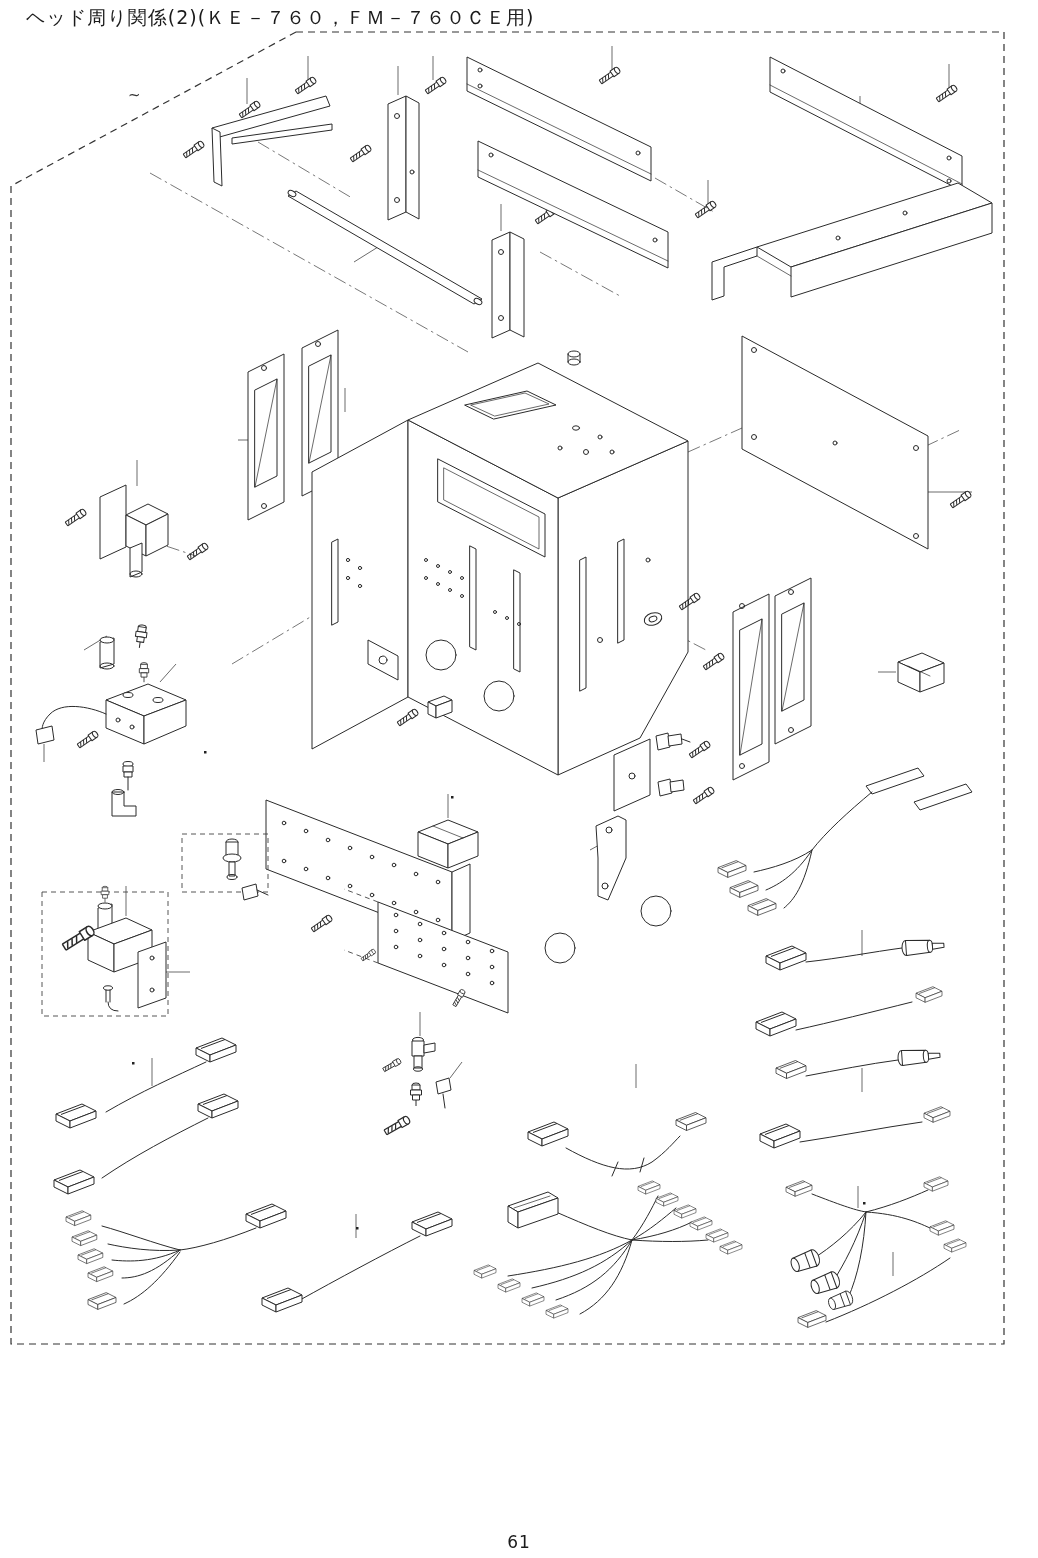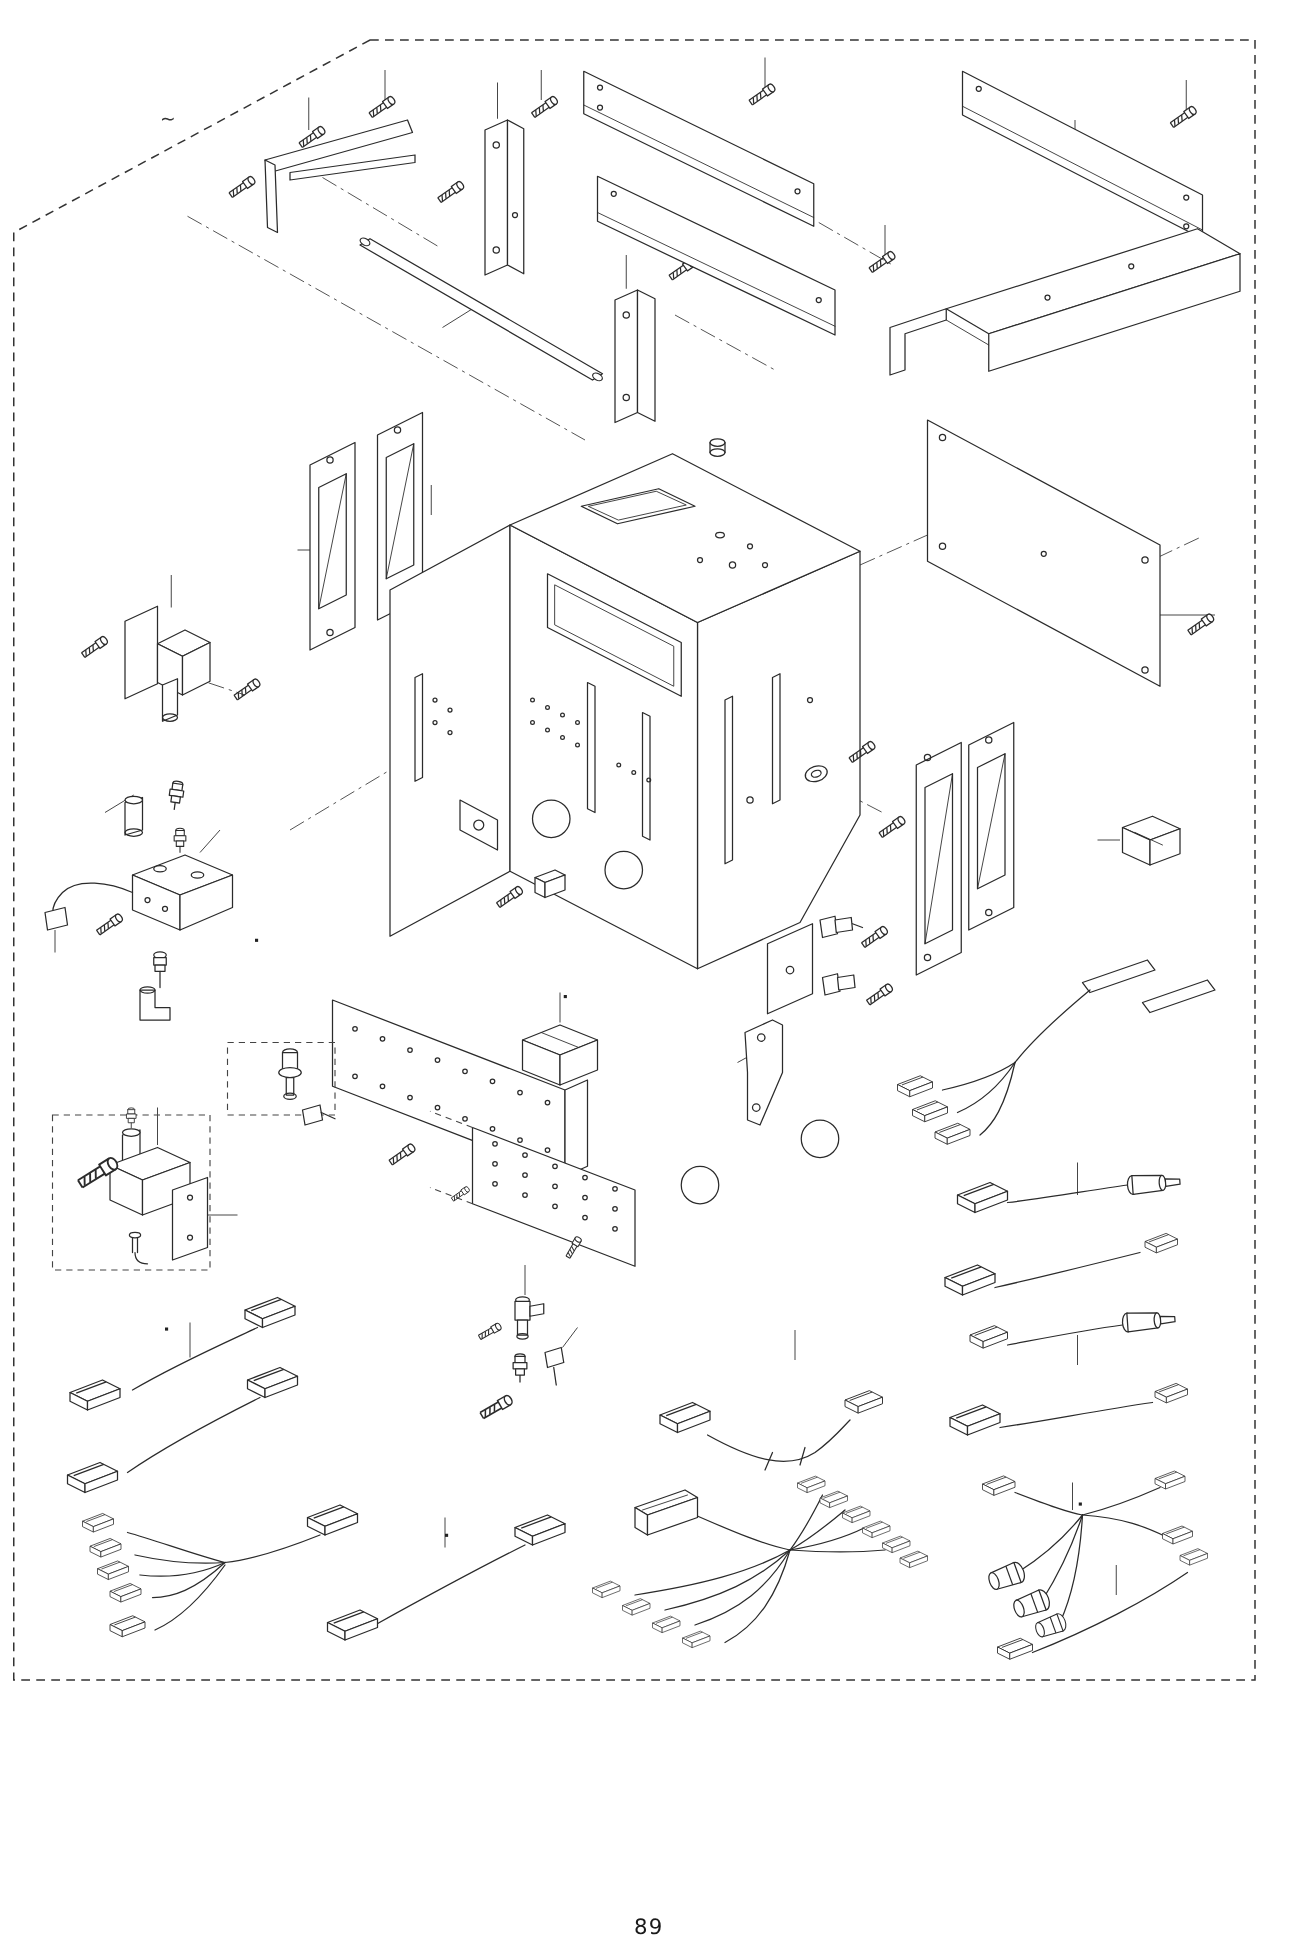--- a/index.html
+++ b/index.html
@@ -534,14 +534,15 @@
 
     <g class="dotm">
       <rect x="132" y="1062" width="2.5" height="2.5"></rect>
       <rect x="356" y="1227" width="2.5" height="2.5"></rect>
       <rect x="451" y="796" width="2.5" height="2.5"></rect>
       <rect x="863" y="1202" width="2.5" height="2.5"></rect>
       <rect x="204" y="751" width="2.5" height="2.5"></rect>
     </g>
   </svg>
 
-  <div class="pagenum">89</div>
+  <div class="title">ヘッド周り関係(2)(ＫＥ－７６０，ＦＭ－７６０ＣＥ用)</div>
+  <div class="pagenum">61</div>
 </div>
 
 </body></html>

